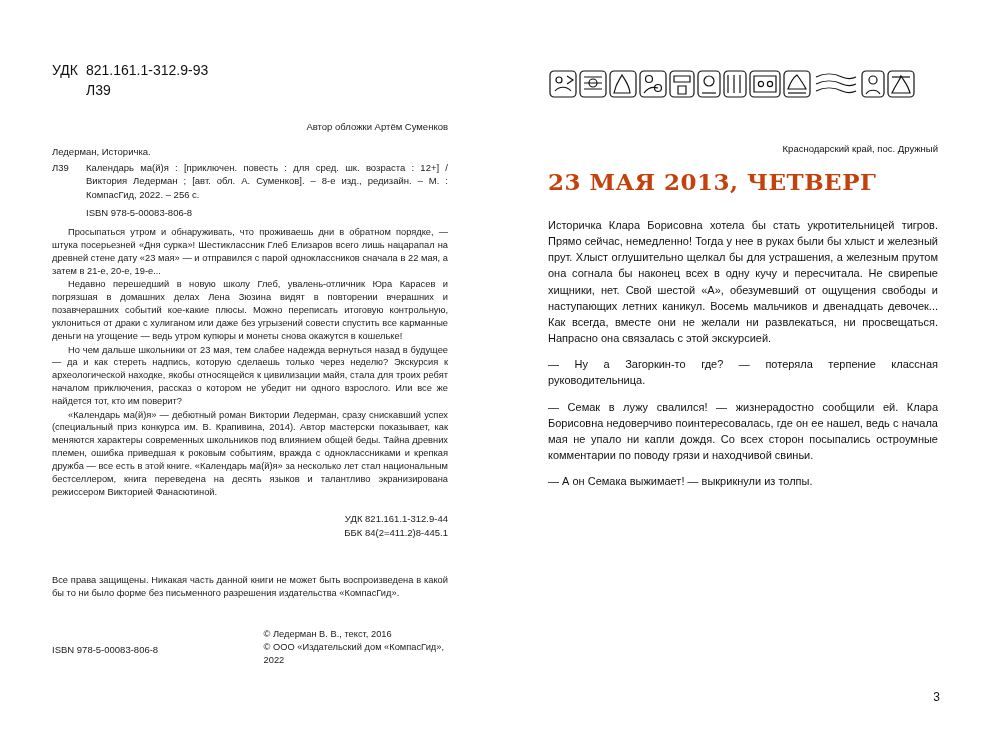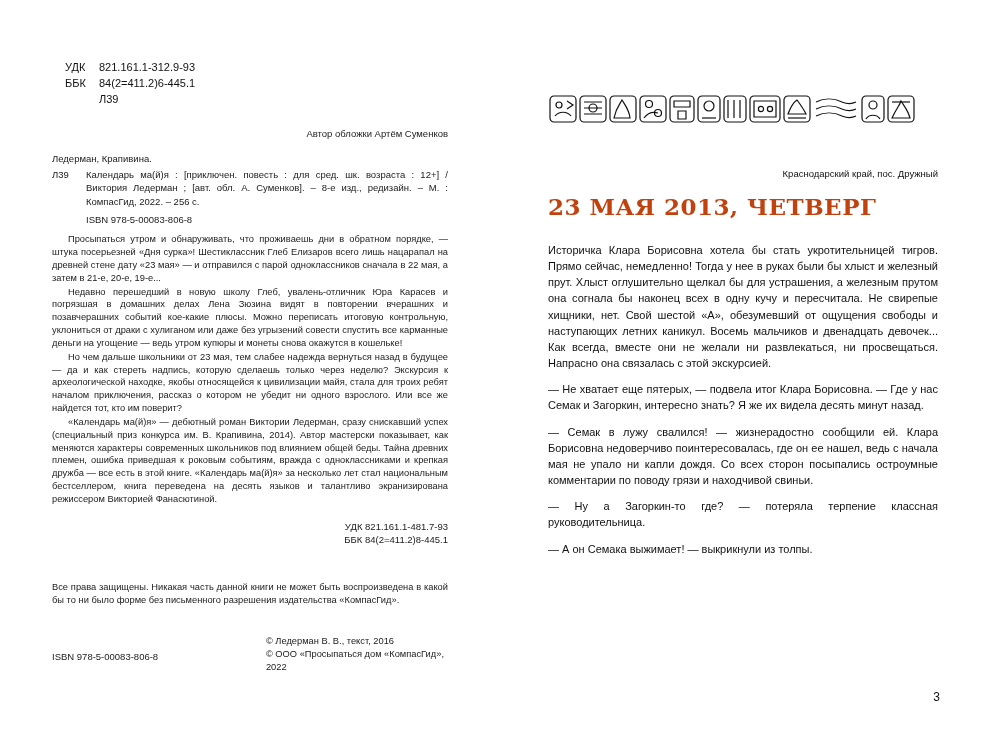--- a/index.html
+++ b/index.html
@@ -23,25 +23,24 @@
 
   
   .page-left {
     position: relative;
     width: 500px;
     height: 750px;
     box-sizing: border-box;
     padding: 60px 52px 40px 52px;
   }
   .udk-block {
-    font-size: 11px;
+    font-size: 14px;
     line-height: 1.45;
     color: #111;
     margin-bottom: 20px;
-    margin-left: 13px;
   }
   .udk-row {
     display: flex;
   }
   .udk-label {
     width: 34px;
     flex: 0 0 34px;
   }
   .udk-value {
     flex: 1;
@@ -120,21 +119,21 @@
     margin: 4px;
     text-align: left;
   }
 
   
   .page-right {
     position: relative;
     width: 500px;
     height: 750px;
     box-sizing: border-box;
-    padding: 72px 62px 40px 48px;
+    padding: 47px 62px 40px 48px;
   }
   .ornament {
     width: 380px;
     height: 34px;
     margin: 20px 0 0 0;
     display: flex;
     align-items: center;
     gap: 3px;
     overflow: hidden;
   }
@@ -177,55 +176,51 @@
 
 <div class="spread">
 
   <div class="page-left">
 
     <div class="udk-block">
       <div class="udk-row">
         <span class="udk-label">УДК</span>
         <span class="udk-value">821.161.1-312.9-93</span>
       </div>
-      <div class="udk-row">
-        <span class="udk-label">ББК</span>
-        <span class="udk-value">84(2=411.2)6-445.1</span>
-      </div>
       <div class="udk-code">Л39</div>
     </div>
 
     <div class="cover-author">Автор обложки Артём Суменков</div>
 
-    <div class="author-line">Ледерман, Крапивина.</div>
+    <div class="author-line">Ледерман, Историчка.</div>
 
     <div class="cip-block">
       <span class="cip-sigla">Л39</span>
       <span class="cip-text">Календарь ма(й)я : [приключен. повесть : для сред. шк. возраста : 12+] / Виктория Ледерман ; [авт. обл. А. Суменков]. – 8-е изд., реди­зайн. – М. : КомпасГид, 2022. – 256 с.</span>
     </div>
 
     <div class="isbn-line">ISBN 978-5-00083-806-8</div>
 
     <p class="annot">Просыпаться утром и обнаруживать, что проживаешь дни в обратном порядке, — штука посерьезней «Дня сурка»! Шестиклассник Глеб Елизаров всего лишь нацарапал на древней стене дату «23 мая» — и отправился с парой одноклассников сначала в 22 мая, а затем в 21-е, 20-е, 19-е...</p>
     <p class="annot">Недавно перешедший в новую школу Глеб, увалень-отличник Юра Карасев и погрязшая в домашних делах Лена Зюзина видят в повторении вчерашних и позавчерашних событий кое-какие плюсы. Можно переписать итоговую контрольную, уклониться от драки с хулиганом или даже без угрызений совести спустить все карманные деньги на угощение — ведь утром купюры и монеты снова окажутся в кошельке!</p>
     <p class="annot">Но чем дальше школьники от 23 мая, тем слабее надежда вернуться назад в будущее — да и как стереть надпись, которую сделаешь только через неделю? Экскурсия к археологической находке, якобы относящейся к цивилизации майя, стала для троих ребят началом приключения, рассказ о котором не убедит ни одного взрослого. Или все же найдется тот, кто им поверит?</p>
     <p class="annot">«Календарь ма(й)я» — дебютный роман Виктории Ледерман, сразу снискавший успех (специальный приз конкурса им. В. Крапивина, 2014). Автор мастерски показывает, как меняются характеры современных школьников под влиянием общей беды. Тайна древних племен, ошибка приведшая к роковым событиям, вражда с одноклассниками и крепкая дружба — все есть в этой книге. «Календарь ма(й)я» за несколько лет стал национальным бестселлером, книга переведена на десять языков и талантливо экранизирована режиссером Викторией Фанасютиной.</p>
 
     <div class="codes-right">
-      <div>УДК 821.161.1-481.7-93</div>
+      <div>УДК 821.161.1-312.9-44</div>
       <div>ББК 84(2=411.2)8-445.1</div>
     </div>
 
     <div class="rights">Все права защищены. Никакая часть данной книги не может быть воспроизведена в какой бы то ни было форме без письменного разрешения издательства «КомпасГид».</div>
 
     <div class="bottom-row">
       <div class="isbn-bottom">ISBN 978-5-00083-806-8</div>
       <div class="copyright">
         <div>© Ледерман В. В., текст, 2016</div>
-        <div>© ООО «Просыпаться дом «КомпасГид»,</div>
+        <div>© ООО «Издательский дом «КомпасГид»,</div>
         <div>2022</div>
       </div>
     </div>
 
   </div>
 
   <div class="page-right">
 
     <div class="ornament">
       <svg width="380" height="34" viewBox="0 0 380 34" aria-hidden="true">
@@ -281,22 +276,21 @@
           <path d="M344 10h18"></path>
         </g>
       </svg>
     </div>
 
     <div class="place-line">Краснодарский край, пос. Дружный</div>
 
     <h1 class="chapter-title">23 МАЯ 2013, ЧЕТВЕРГ</h1>
 
     <p class="body-p">Историчка Клара Борисовна хотела бы стать укротительницей тигров. Прямо сейчас, немедленно! Тогда у нее в руках были бы хлыст и железный прут. Хлыст оглушительно щелкал бы для устрашения, а железным прутом она согнала бы наконец всех в одну кучу и пересчитала. Не свирепые хищники, нет. Свой шестой «А», обезумевший от ощущения свободы и наступающих летних каникул. Восемь мальчиков и двенадцать девочек... Как всегда, вместе они не желали ни развлекаться, ни просвещаться. Напрасно она связалась с этой экскурсией.</p>
-    <p class="body-p">— Не хватает еще пятерых, — подвела итог Клара Борисовна. — Где у нас Семак и Загоркин, интересно знать? Я же их видела десять минут назад.</p>
+    <p class="body-p">— Ну а Загоркин-то где? — потеряла терпение классная руководительница.</p>
     <p class="body-p">— Семак в лужу свалился! — жизнерадостно сообщили ей. Клара Борисовна недоверчиво поинтересовалась, где он ее нашел, ведь с начала мая не упало ни капли дождя. Со всех сторон посыпались остроумные комментарии по поводу грязи и находчивой свиньи.</p>
-    <p class="body-p">— Ну а Загоркин-то где? — потеряла терпение классная руководительница.</p>
     <p class="body-p">— А он Семака выжимает! — выкрикнули из толпы.</p>
 
     <div class="page-number">3</div>
 
   </div>
 
 </div>
 
 </body></html>

